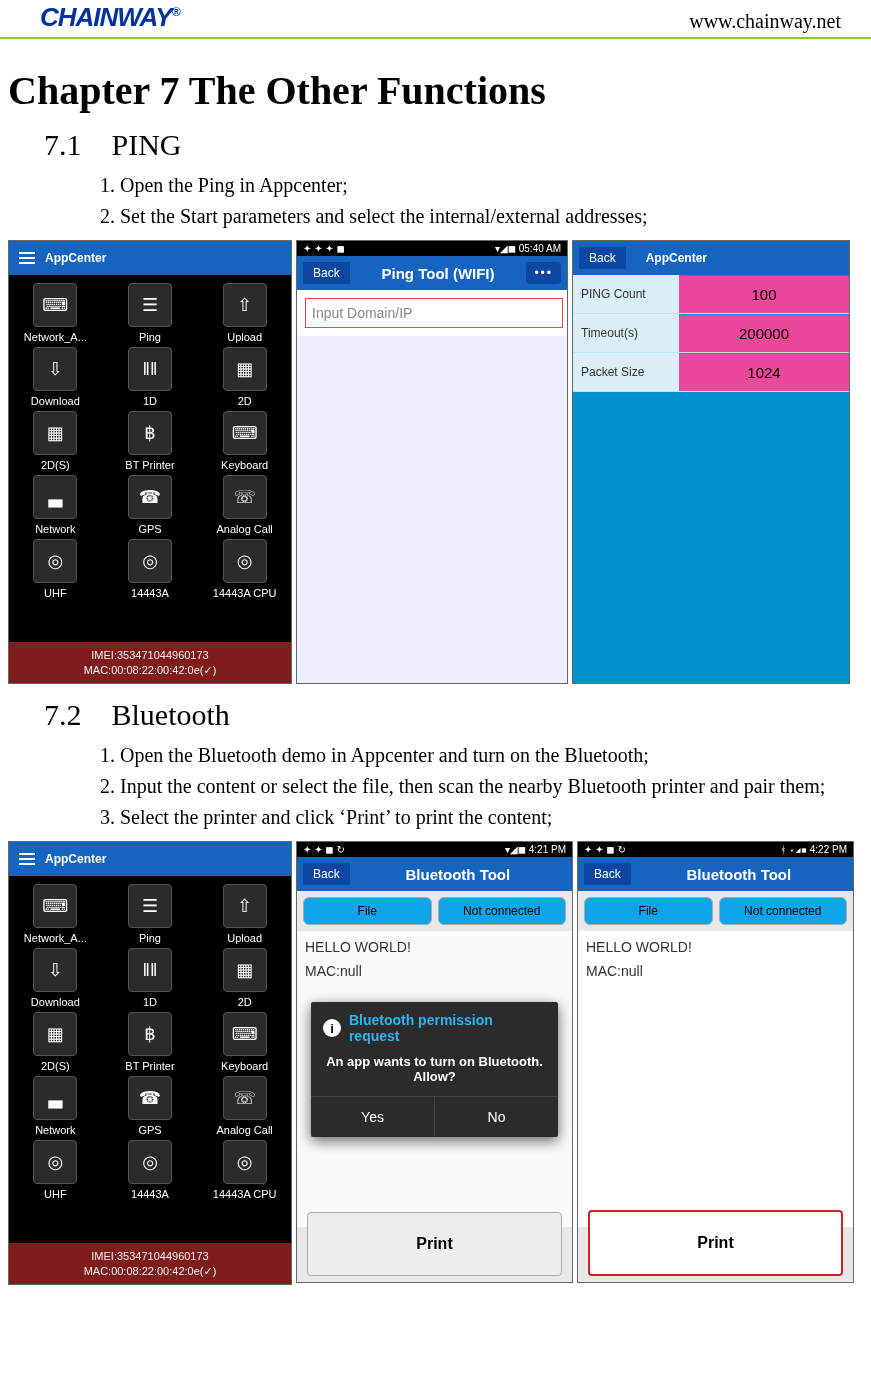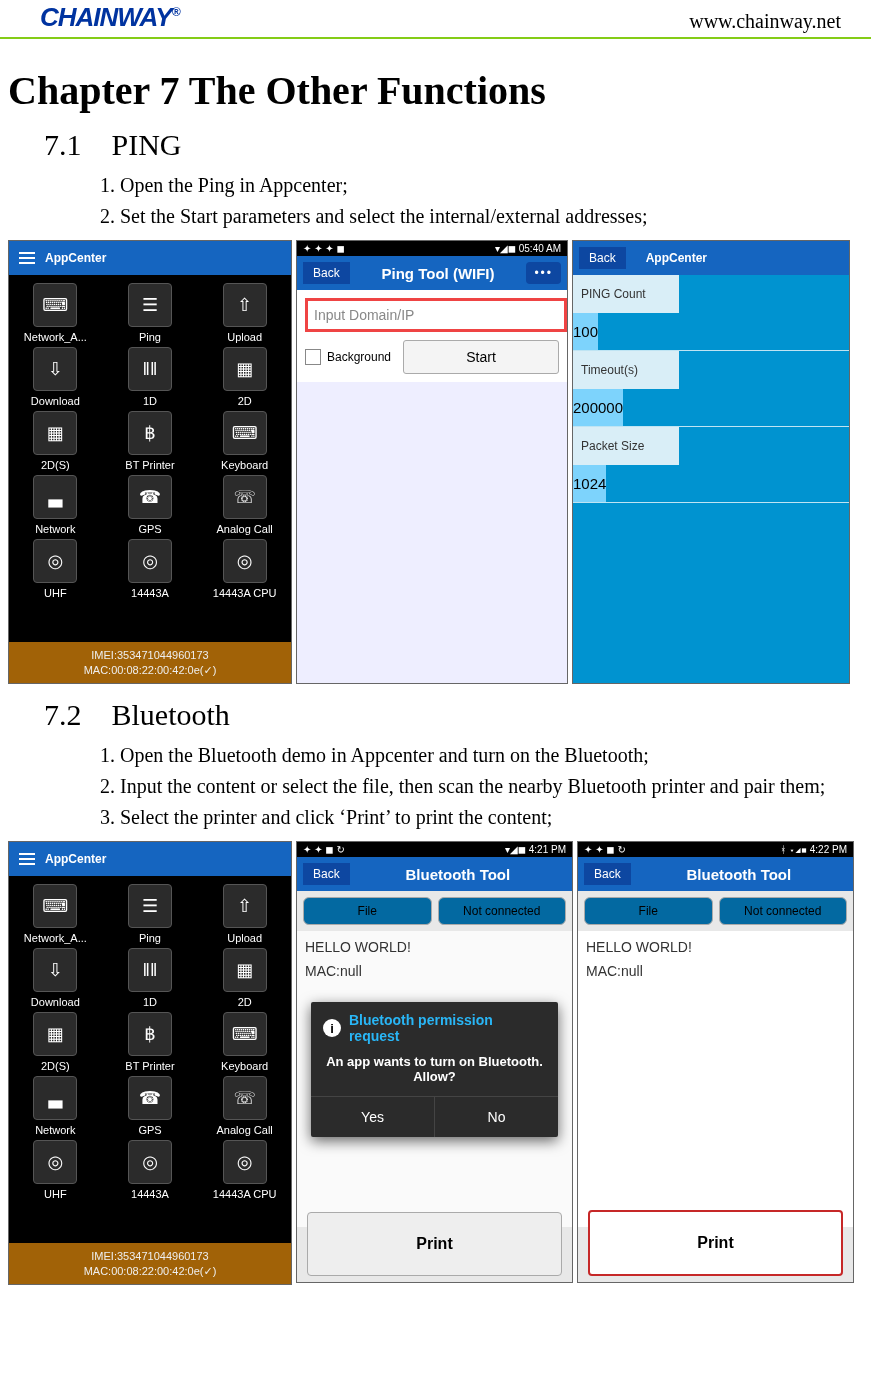--- a/index.html
+++ b/index.html
@@ -75,21 +75,21 @@
     width: 42px; height: 42px;
     margin: 0 auto 4px;
     background: #2b2b2b;
     border: 1px solid #555;
     border-radius: 4px;
     display:flex; align-items:center; justify-content:center;
     color:#fff; font-size:18px;
   }
   .ac-foot {
     position:absolute; bottom:0; left:0; right:0;
-    background:#a16207; color:#eee;
+    background:#7f1d1d; color:#eee;
     text-align:center; font-size:11px;
     padding:6px 0; line-height:1.3;
   }
   
   .ping {
     width: 270px; height: 442px;
     background: #eef;
     border:1px solid #666;
   }
   .statusbar {
@@ -104,21 +104,21 @@
   }
   .back-btn {
     background:#0d47a1; color:#fff;
     border-radius:0; padding:4px 10px;
     font-size:12px;
   }
   .blue-hdr .title { font-weight:bold; font-size:15px;text-align:center;}
   .more { background:#0d47a1; border-radius:4px; padding:4px 8px; letter-spacing:2px;}
   .ping-body { background:#fff; padding:8px;}
   .ip-input {
-    width:96%; border:3px solid #ef4444; padding:6px;
+    width:96%; border:1px solid #ef4444; padding:6px;
     color:#888; font-size:14px;
   }
   .row2 { display:flex; align-items:center; margin-top:8px; gap:6px;}
   .chk { width:14px;height:14px; border:1px solid #888;}
   .start-btn {
     flex:1; text-align:center;
     border:1px solid #aaa; border-radius:3px;
     padding:8px; background:#f4f4f4;
     font-size:14px; margin-left:6px;
   }
@@ -127,50 +127,49 @@
     width: 276px; height: 442px;
     background:#0093d0;
     border:1px solid #666;
   }
   .set-hdr {
     background:#1565c0; color:#fff;
     display:flex; align-items:center;
     padding:6px; gap:20px;
   }
   .set-row {
-    display:flex; align-items:flex-start;
+    display:flex; align-items:flex-end;
     border-bottom:1px solid #bfe4f3;
-    flex-direction:column;
   }
   .set-label {
     width:90px; background:#d9eef7;
     padding:12px 8px; font-size:12px; color:#333;
   }
   .set-val {
-    flex:1; background:#7dd3fc;
+    flex:1; background:#ec4899;
     padding:10px 0; text-align:center;
     font-size:15px; color:#000;
   }
   
   .bt {
     width: 275px; height: 440px;
     background:#e8e8e8; border:1px solid #666;
     position:relative;
   }
   .bt-hdr {
     background:#1565c0; color:#fff;
     display:flex; align-items:center; justify-content:space-between;
     padding:6px;
   }
   .bt-hdr .title{ font-weight:bold; font-size:15px;}
   .bt-btns { display:flex; gap:6px; padding:6px; background:#e8e8e8;}
   .bt-pill {
     flex:1; text-align:center;
     border:1px solid #aaa; border-radius:6px;
-    padding:6px; background:#0369a1;
+    padding:6px; background:#0ea5e9;
     font-size:12px;
   }
   .bt-body { background:#fafafa; padding:8px; font-size:14px; color:#333; height:280px;}
   .bt-print {
     position:absolute; bottom:6px; left:10px; right:10px;
     text-align:center;
     border:1px solid #aaa; border-radius:4px;
     padding:22px; background:#eee;
     font-size:16px; font-weight:bold;
   }
@@ -299,25 +298,20 @@
         <span>✦ ✦ ✦ ◼</span>
         <span>▾◢◼ <span>05:40 AM</span></span>
       </div>
     <div class="blue-hdr">
       <span class="back-btn">Back</span>
       <span class="title">Ping Tool (WIFI)</span>
       <span class="more">•••</span>
     </div>
     <div class="ping-body">
       <div class="ip-input">Input Domain/IP</div>
-      <div class="row2">
-        <span class="chk"></span>
-        <span>Background</span>
-        <span class="start-btn">Start</span>
-      </div>
     </div>
   </div>
 
   <div class="shot settings">
     <div class="set-hdr">
       <span class="back-btn">Back</span>
       <span class="title" style="font-weight:bold">AppCenter</span>
     </div>
     <div id="settings-rows">
         <div class="set-row">

